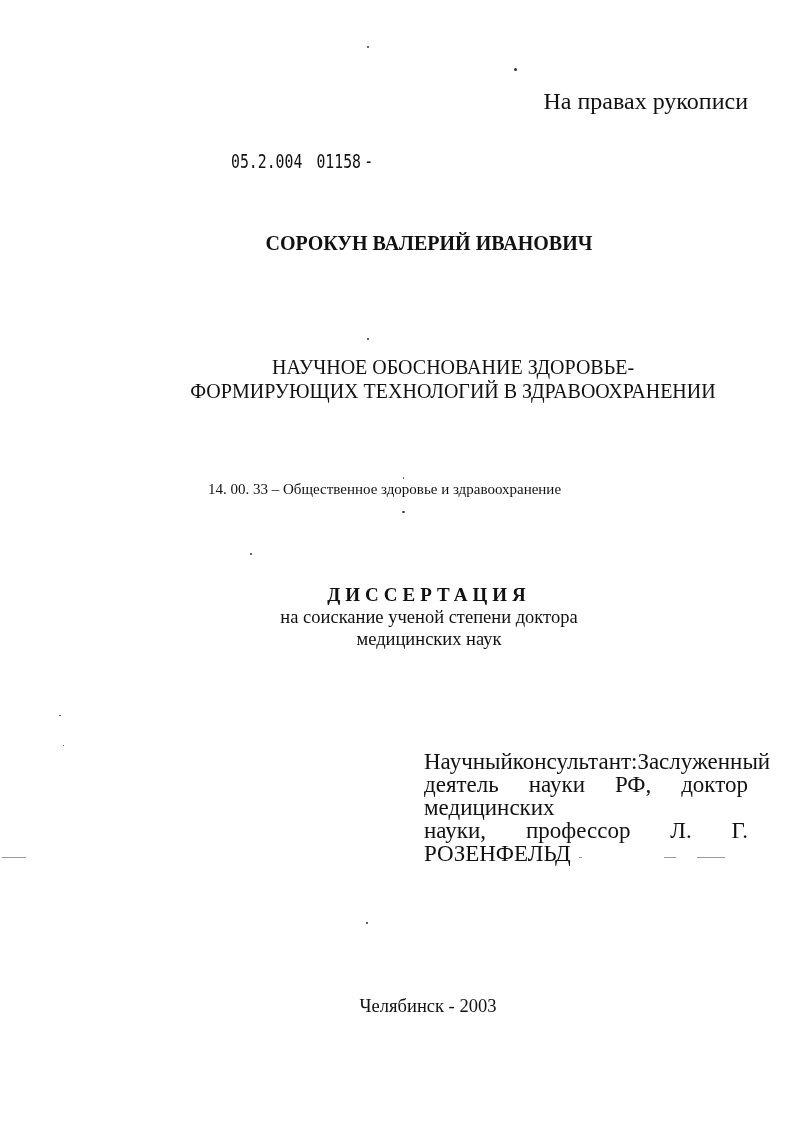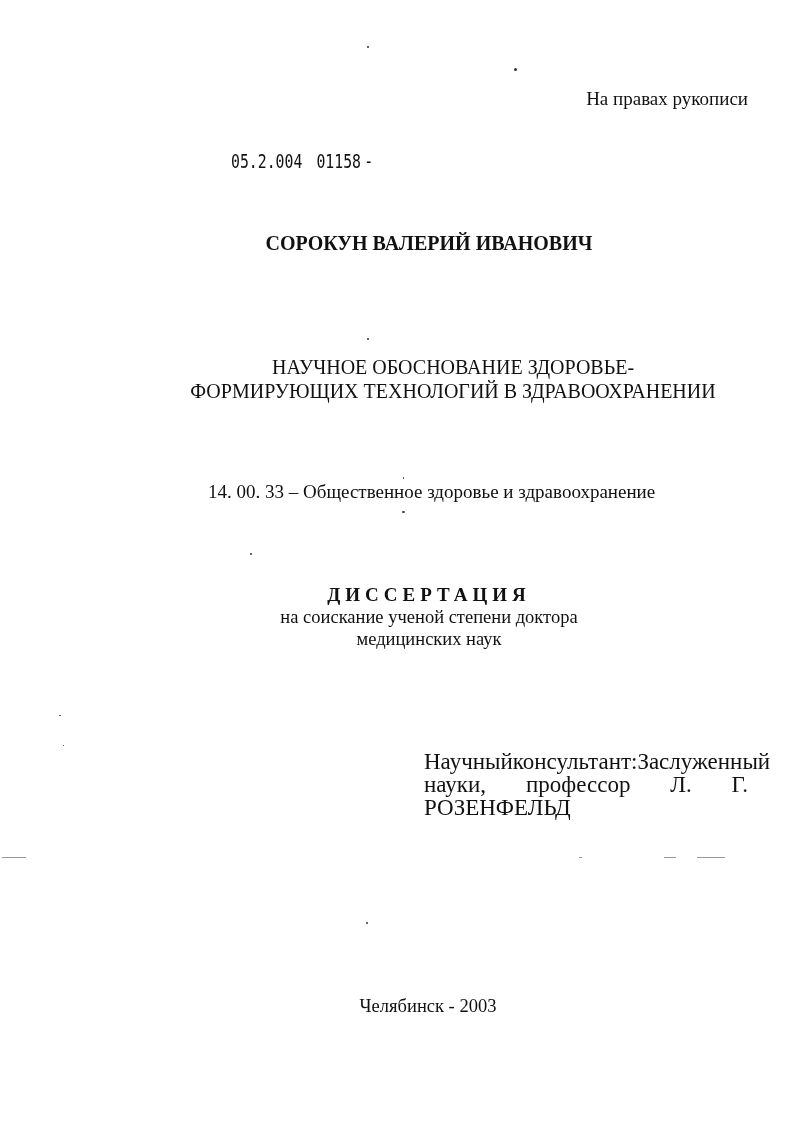--- a/index.html
+++ b/index.html
@@ -1,25 +1,25 @@
 <!DOCTYPE html>
 <html><head>
   <meta charset="utf-8">
   <style>
     html, body { margin: 0; padding: 0; background: #ffffff; }
     body { width: 796px; height: 1124px; position: relative; overflow: hidden;
            font-family: "Liberation Serif", "DejaVu Serif", serif; color: #111; }
     .abs { position: absolute; }
-    .right-note { right: 48px; top: 88px; font-size: 19px; }
+    .right-note { right: 48px; top: 88px; font-size: 24px; }
     .stamp { left: 231px; top: 150px; font-family: "DejaVu Sans Mono", "Liberation Mono", monospace;
              font-size: 19px; letter-spacing: 0px; transform: scaleX(0.78); transform-origin: left center; }
     .stamp span { margin-right: 18px; }
     .author { left: 0; width: 858px; top: 232px; text-align: center; font-weight: bold; font-size: 20px; }
     .title { left: 0; width: 906px; top: 355px; text-align: center; font-size: 20px; line-height: 24px; }
-    .spec { left: 208px; top: 481px; font-size: 19px; }
+    .spec { left: 208px; top: 481px; font-size: 15px; }
     .diss { left: 0; width: 858px; top: 584px; text-align: center; }
     .diss .hd { font-weight: bold; font-size: 19px; letter-spacing: 5px; line-height: 22px; }
     .diss .sub { font-size: 18.5px; line-height: 22px; }
     .advisor { left: 424px; top: 750px; width: 324px; font-size: 23px; line-height: 23px; text-align: justify; }
     .advisor .line1 { display: flex; justify-content: space-between; }
     .advisor b { font-weight: normal; }
     .city { left: 0; width: 856px; top: 996px; text-align: center; font-size: 18.5px; }
     .speck { position: absolute; background: #333; border-radius: 50%; }
     .hline { position: absolute; height: 1px; background: #999; }
   </style>
@@ -46,20 +46,21 @@
   <div class="sub">на соискание ученой степени доктора</div>
   <div class="sub">медицинских наук</div>
 </div>
 
 <div class="abs advisor">
   <div class="line1">
     <span>Научный</span>
     <span>консультант:</span>
     <span>Заслуженный</span>
   </div>
+  <div>деятель науки РФ, доктор медицинских</div>
   <div>
     <span>науки, профессор</span>
     <b>Л. Г. РОЗЕНФЕЛЬД</b>
   </div>
 </div>
 
 <div class="abs city">Челябинск - 2003</div>
 
 <div class="speck" style="left:367px;top:46px;width:2px;height:2px"></div>
 <div class="speck" style="left:514px;top:68px;width:3px;height:3px"></div>

